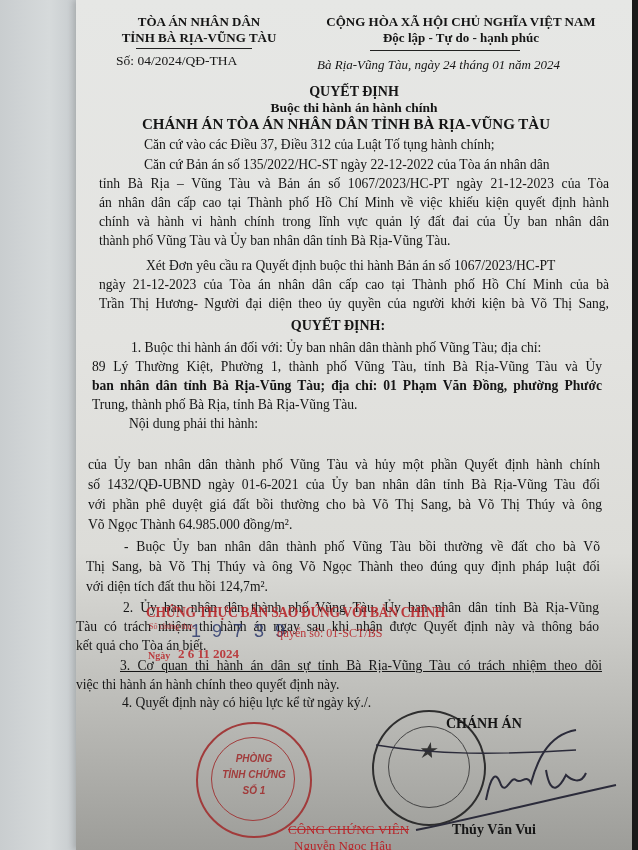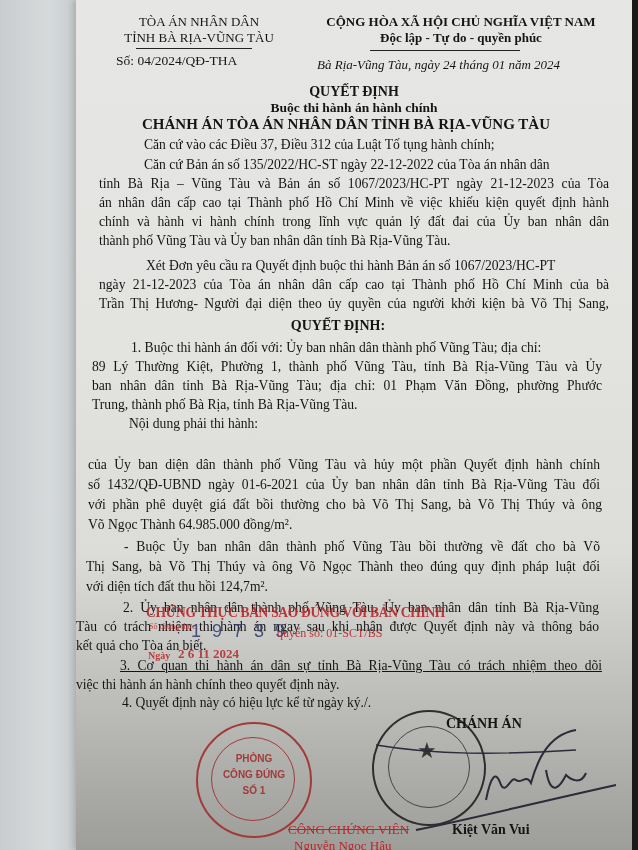--- a/index.html
+++ b/index.html
@@ -12,35 +12,35 @@
     position:absolute; left:0; top:0; width:82px; height:850px;
     background:linear-gradient(90deg,#c9cdcf 0%,#d6dadb 60%,#c3c8cb 100%);
   }
   .page {
     position:absolute; left:76px; top:0; width:556px; height:850px;
     background:linear-gradient(180deg,#e6e7e5 0%,#e3e3e0 40%,#dcdcd8 65%,#b8b8b4 85%,#9d9d99 100%);
     box-shadow:-3px 0 6px rgba(0,0,0,0.15);
     color:#151515;
   }
   .abs { position:absolute; white-space:nowrap; }
-  .hdr-left { left:28px; top:14px; width:190px; text-align:center; font-weight:normal; font-size:13px; line-height:16px; }
+  .hdr-left { left:28px; top:14px; width:190px; text-align:center; font-weight:bold; font-size:13px; line-height:16px; }
   .hdr-right { left:220px; top:14px; width:330px; text-align:center; font-weight:bold; line-height:16px; }
   .hdr-right .l1 { font-size:13px; }
   .hdr-right .l2 { font-size:13px; }
   .rule { position:absolute; height:1px; background:#222; }
   .docno { left:40px; top:53px; font-size:13.5px; }
   .place-date { left:241px; top:57px; font-size:13px; font-style:italic; }
   .title { left:0; width:556px; text-align:center; font-weight:bold; }
   .p { font-size:13.6px; line-height:19.4px; }
   .just { text-align:justify; text-align-last:justify; }
   .stamp-red { color:#b8262a; }
   .recip { left:14px; top:716px; font-size:12.5px; line-height:15.5px; }
   .recip .h { font-weight:bold; font-style:italic; }
   .seal {
-    position:absolute; border-radius:50%;
+    position:absolute; border-radius:50%;font-style:italic;
   }
   .seal-red { left:120px; top:722px; width:112px; height:112px; border:2px solid #a13b3b; }
   .seal-red .inner { position:absolute; left:13px; top:13px; width:82px; height:82px; border:1.5px solid #a13b3b; border-radius:50%; }
   .seal-red .txt { position:absolute; left:0; width:112px; text-align:center; color:#a13b3b; font-family:"Liberation Sans",sans-serif; font-weight:bold; font-size:10px; line-height:13px; }
   .seal-court { left:296px; top:710px; width:110px; height:112px; border:2px solid #2e2e2e; }
   .seal-court .inner { position:absolute; left:14px; top:14px; width:80px; height:80px; border:1.2px solid #444; border-radius:50%; }
   .star { position:absolute; left:43px; top:26px; font-size:22px; color:#333; }
   .sig-title { left:370px; top:716px; font-weight:bold; font-size:14px; }
   .signer { left:376px; top:822px; font-weight:bold; font-size:14px; }
   .notary-title { left:212px; top:822px; font-size:13px; color:#b8262a; text-decoration:line-through; }
@@ -55,21 +55,21 @@
 
   <div class="abs hdr-left">
     <div>TÒA ÁN NHÂN DÂN</div>
     <div>TỈNH BÀ RỊA-VŨNG TÀU</div>
   </div>
   <div class="rule" style="left:60px;top:48px;width:116px;"></div>
   <div class="abs docno">Số: 04/2024/QĐ-THA</div>
 
   <div class="abs hdr-right">
     <div class="l1">CỘNG HÒA XÃ HỘI CHỦ NGHĨA VIỆT NAM</div>
-    <div class="l2">Độc lập - Tự do - quyền phúc</div>
+    <div class="l2">Độc lập - Tự do - hạnh phúc</div>
   </div>
   <div class="rule" style="left:294px;top:50px;width:150px;"></div>
   <div class="abs place-date">Bà Rịa-Vũng Tàu, ngày 24 tháng 01 năm 2024</div>
 
   <div class="abs title" style="top:84px;font-size:14px;">QUYẾT ĐỊNH</div>
   <div class="abs title" style="top:100px;font-size:13.5px;">Buộc thi hành án hành chính</div>
   <div class="abs title" style="top:116px;font-size:15px;left:-8px;">CHÁNH ÁN TÒA ÁN NHÂN DÂN TỈNH BÀ RỊA-VŨNG TÀU</div>
 
   <div class="abs p" style="left:68px;top:135px;">Căn cứ vào các Điều 37, Điều 312 của Luật Tố tụng hành chính;</div>
   <div class="abs p" style="left:68px;top:155px;">Căn cứ Bản án số 135/2022/HC-ST ngày 22-12-2022 của Tòa án nhân dân</div>
@@ -77,24 +77,24 @@
   <div class="abs p just" style="left:23px;width:510px;top:193px;">án nhân dân cấp cao tại Thành phố Hồ Chí Minh về việc khiếu kiện quyết định hành</div>
   <div class="abs p just" style="left:23px;width:510px;top:212px;">chính và hành vi hành chính trong lĩnh vực quản lý đất đai của Ủy ban nhân dân</div>
   <div class="abs p" style="left:23px;top:231px;">thành phố Vũng Tàu và Ủy ban nhân dân tỉnh Bà Rịa-Vũng Tàu.</div>
   <div class="abs p" style="left:70px;top:256px;">Xét Đơn yêu cầu ra Quyết định buộc thi hành Bản án số 1067/2023/HC-PT</div>
   <div class="abs p just" style="left:23px;width:510px;top:275px;">ngày 21-12-2023 của Tòa án nhân dân cấp cao tại Thành phố Hồ Chí Minh của bà</div>
   <div class="abs p just" style="left:23px;width:510px;top:294px;">Trần Thị Hương- Người đại diện theo ủy quyền của người khởi kiện bà Võ Thị Sang,</div>
 
   <div class="abs title" style="top:318px;font-size:14px;left:-16px;">QUYẾT ĐỊNH:</div>
   <div class="abs p" style="left:55px;top:338px;">1. Buộc thi hành án đối với: Ủy ban nhân dân thành phố Vũng Tàu; địa chỉ:</div>
   <div class="abs p just" style="left:16px;width:510px;top:357px;">89 Lý Thường Kiệt, Phường 1, thành phố Vũng Tàu, tỉnh Bà Rịa-Vũng Tàu và Ủy</div>
-  <div class="abs p just" style="left:16px;width:510px;top:376px;">ban nhân dân tỉnh Bà Rịa-Vũng Tàu; địa chỉ: 01 Phạm Văn Đồng, phường Phước</div>
+  <div class="abs p just" style="left:16px;width:510px;top:376px;font-weight:bold;">ban nhân dân tỉnh Bà Rịa-Vũng Tàu; địa chỉ: 01 Phạm Văn Đồng, phường Phước</div>
   <div class="abs p" style="left:16px;top:395px;">Trung, thành phố Bà Rịa, tỉnh Bà Rịa-Vũng Tàu.</div>
   <div class="abs p" style="left:53px;top:414px;">Nội dung phải thi hành:</div>
-  <div class="abs p just" style="left:12px;width:512px;top:455px;">của Ủy ban diện dân thành phố Vũng Tàu và hủy một phần Quyết định hành chính</div>
+  <div class="abs p just" style="left:12px;width:512px;top:455px;">của Ủy ban nhân dân thành phố Vũng Tàu và hủy một phần Quyết định hành chính</div>
   <div class="abs p just" style="left:12px;width:512px;top:475px;">số 1432/QĐ-UBND ngày 01-6-2021 của Ủy ban nhân dân tỉnh Bà Rịa-Vũng Tàu đối</div>
   <div class="abs p just" style="left:12px;width:514px;top:495px;">với phần phê duyệt giá đất bồi thường cho bà Võ Thị Sang, bà Võ Thị Thúy và ông</div>
   <div class="abs p" style="left:12px;top:515px;">Võ Ngọc Thành 64.985.000 đồng/m².</div>
   <div class="abs p just" style="left:48px;width:476px;top:537px;">- Buộc Ủy ban nhân dân thành phố Vũng Tàu bồi thường về đất cho bà Võ</div>
   <div class="abs p just" style="left:10px;width:514px;top:557px;">Thị Sang, bà Võ Thị Thúy và ông Võ Ngọc Thành theo đúng quy định pháp luật đối</div>
   <div class="abs p" style="left:10px;top:577px;">với diện tích đất thu hồi 124,7m².</div>
   <div class="abs p just" style="left:47px;width:476px;top:598px;">2. Ủy ban nhân dân thành phố Vũng Tàu, Ủy ban nhân dân tỉnh Bà Rịa-Vũng</div>
   <div class="abs p just" style="left:0px;width:523px;top:617px;">Tàu có trách nhiệm thi hành án ngay sau khi nhận được Quyết định này và thông báo</div>
   <div class="abs p" style="left:0px;top:636px;">kết quả cho Tòa án biết.</div>
   <div class="abs p just" style="left:44px;width:482px;top:656px;text-decoration:underline;">3. Cơ quan thi hành án dân sự tỉnh Bà Rịa-Vũng Tàu có trách nhiệm theo dõi</div>
@@ -105,31 +105,31 @@
   <div class="abs stamp-red" style="left:73px;top:622px;font-size:8px;opacity:0.85;">Số chứng thực:</div>
   <div class="abs" style="left:115px;top:621px;font-size:18px;color:#2d3a6e;font-family:'Liberation Sans',sans-serif;letter-spacing:3px;opacity:0.85;">1 9 7 3 9</div>
   <div class="abs stamp-red" style="left:201px;top:626px;font-size:12px;opacity:0.9;">quyển số: 01-SCT/BS</div>
   <div class="abs stamp-red" style="left:72px;top:650px;font-size:10px;font-weight:bold;opacity:0.85;">Ngày</div>
   <div class="abs stamp-red" style="left:102px;top:646px;font-size:13px;font-weight:bold;opacity:0.85;">2 6  11  2024</div>
 
 
   <div class="seal seal-red">
     <div class="inner"></div>
     <div class="txt" style="top:28px;">PHÒNG</div>
-    <div class="txt" style="top:44px;">CÔNG ĐÚNG</div>
+    <div class="txt" style="top:44px;">TỈNH CHỨNG</div>
     <div class="txt" style="top:60px;">SỐ 1</div>
   </div>
 
   <div class="seal seal-court">
     <div class="inner"></div>
     <div class="star">★</div>
   </div>
 
   <div class="abs sig-title">CHÁNH ÁN</div>
   <svg class="abs" style="left:300px;top:725px;" width="250" height="110">
     <path d="M110,75 C115,50 120,45 125,60 C130,70 135,50 140,55 C145,60 150,48 155,58 C160,40 170,10 200,5 M170,45 C175,75 185,60 190,50 C195,55 205,60 210,48 M40,105 C90,95 150,80 240,60" fill="none" stroke="#2b2b3a" stroke-width="2"></path>
     <path d="M0,20 C60,30 120,30 200,25" fill="none" stroke="#2b2b3a" stroke-width="1.3"></path>
   </svg>
-  <div class="abs signer">Kiệt Văn Vui</div>
+  <div class="abs signer">Thúy Văn Vui</div>
 
   <div class="abs notary-title">CÔNG CHỨNG VIÊN</div>
   <div class="abs notary-name">Nguyễn Ngọc Hậu</div>
 </div>
 
 </body></html>

